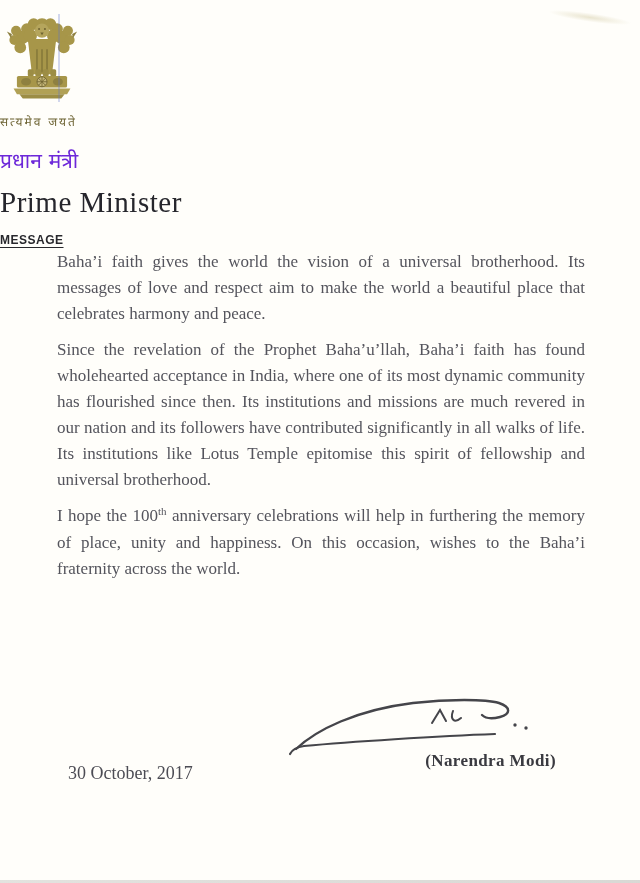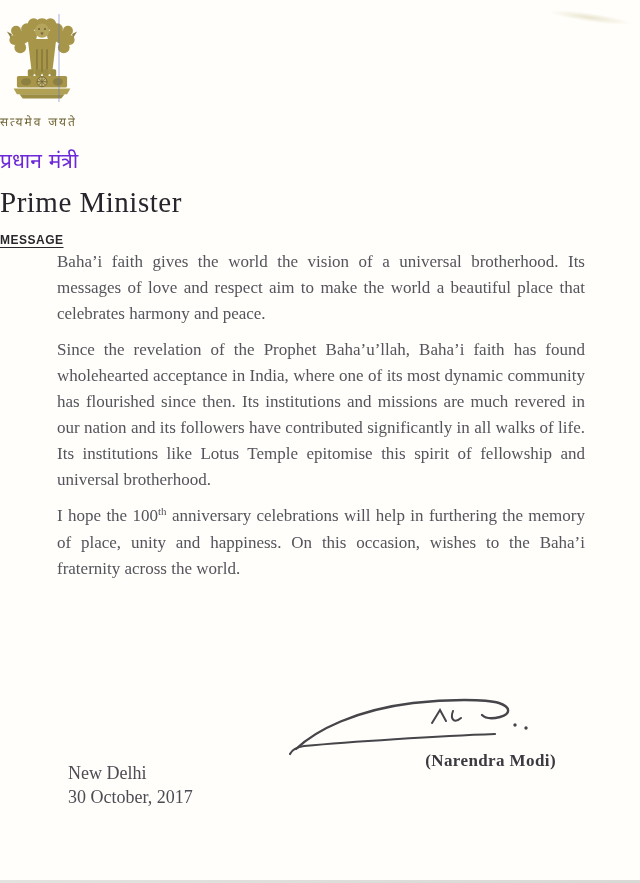--- a/index.html
+++ b/index.html
@@ -192,18 +192,17 @@
       </g>
       <g fill="#45454a">
         <circle cx="227" cy="35" r="1.7"></circle>
         <circle cx="238" cy="38" r="1.7"></circle>
       </g>
     </svg>
   </div>
   <div class="signature-name">(Narendra Modi)</div>
 
   <div class="place-date">
-    <div>New Delhi</div>
     <div>30 October, 2017</div>
   </div>
 
   <div class="edge-bottom"></div>
 </div>
 
 </body></html>

